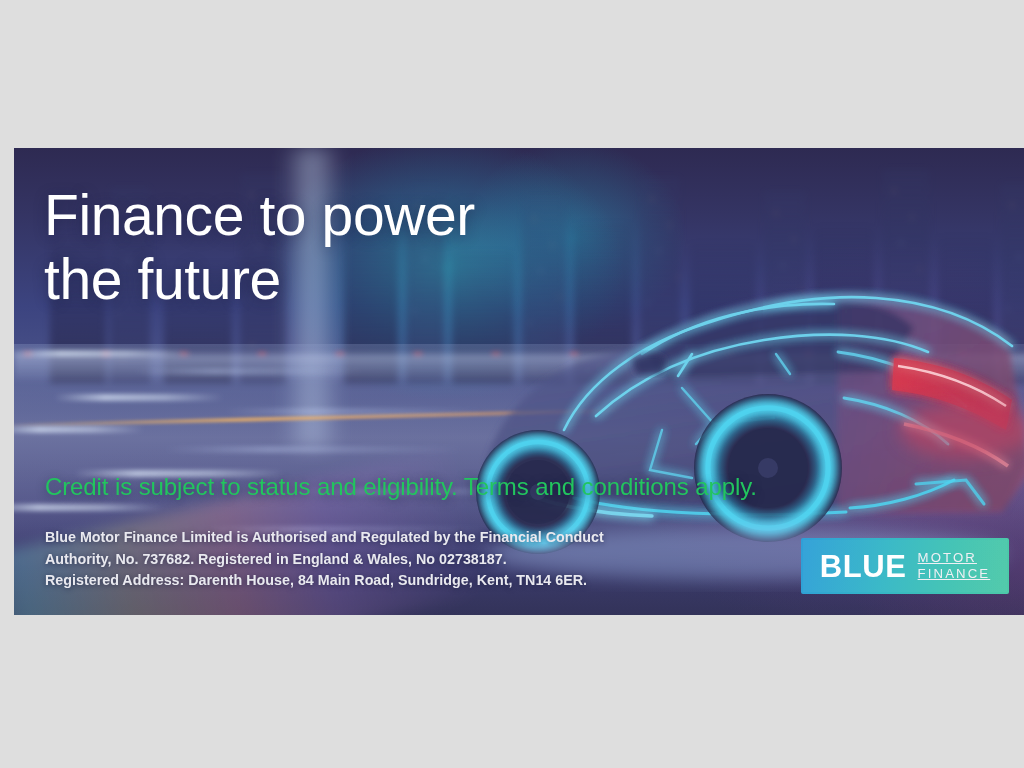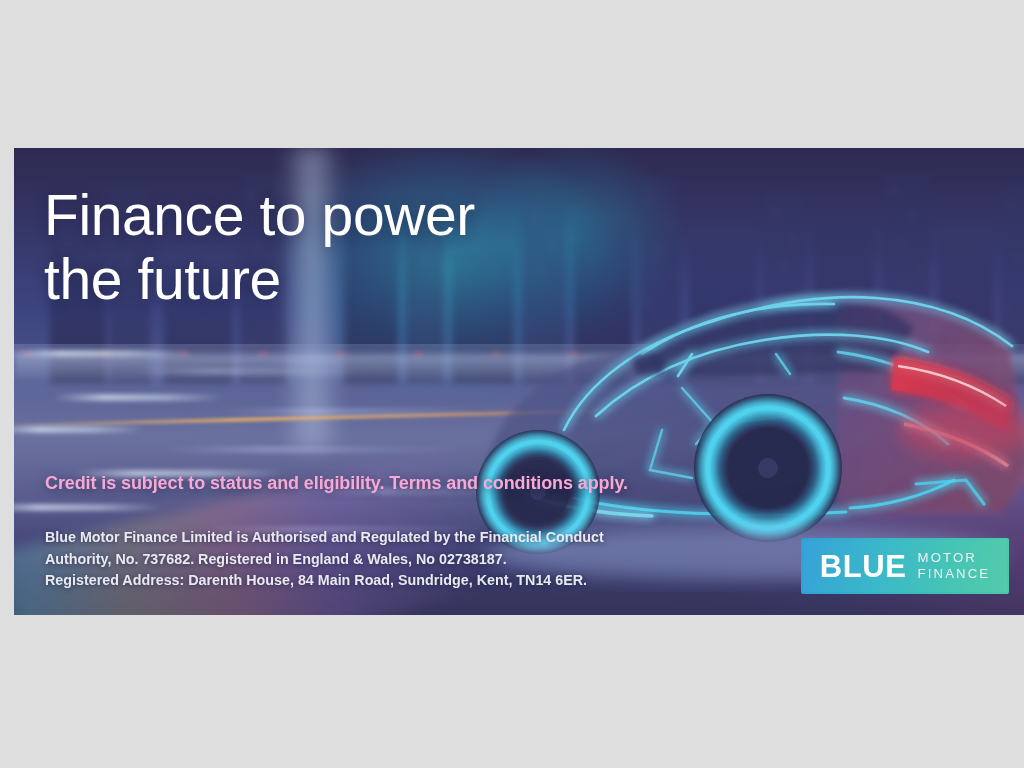--- a/index.html
+++ b/index.html
@@ -226,23 +226,23 @@
     line-height: 1.12;
     letter-spacing: -0.4px;
     text-shadow: 0 2px 14px rgba(20,25,60,0.45);
     white-space: pre-line;
   }
 
   .tagline {
     position: absolute;
     left: 31px;
     top: 325px;
-    color: #f9a8d4;
-    font-size: 18px;
-    font-weight: 700;
+    color: #22c55e;
+    font-size: 24px;
+    font-weight: 400;
     letter-spacing: -0.1px;
     text-shadow: 0 2px 10px rgba(20,25,60,0.55);
   }
 
   .legal {
     position: absolute;
     left: 31px;
     top: 379px;
     width: 700px;
     color: #e9e9ef;
@@ -280,20 +280,21 @@
   }
   .logo-sub {
     display: flex;
     flex-direction: column;
     justify-content: center;
     color: #f0f0f4;
     font-size: 13.2px;
     font-weight: 400;
     line-height: 1.22;
     letter-spacing: 2.1px;
+    text-decoration: underline;
   }
 </style>
 </head>
 <body>
 
 <div></div>
 
 <div id="ad-banner">
 
   <div class="scene bg-base"></div>

